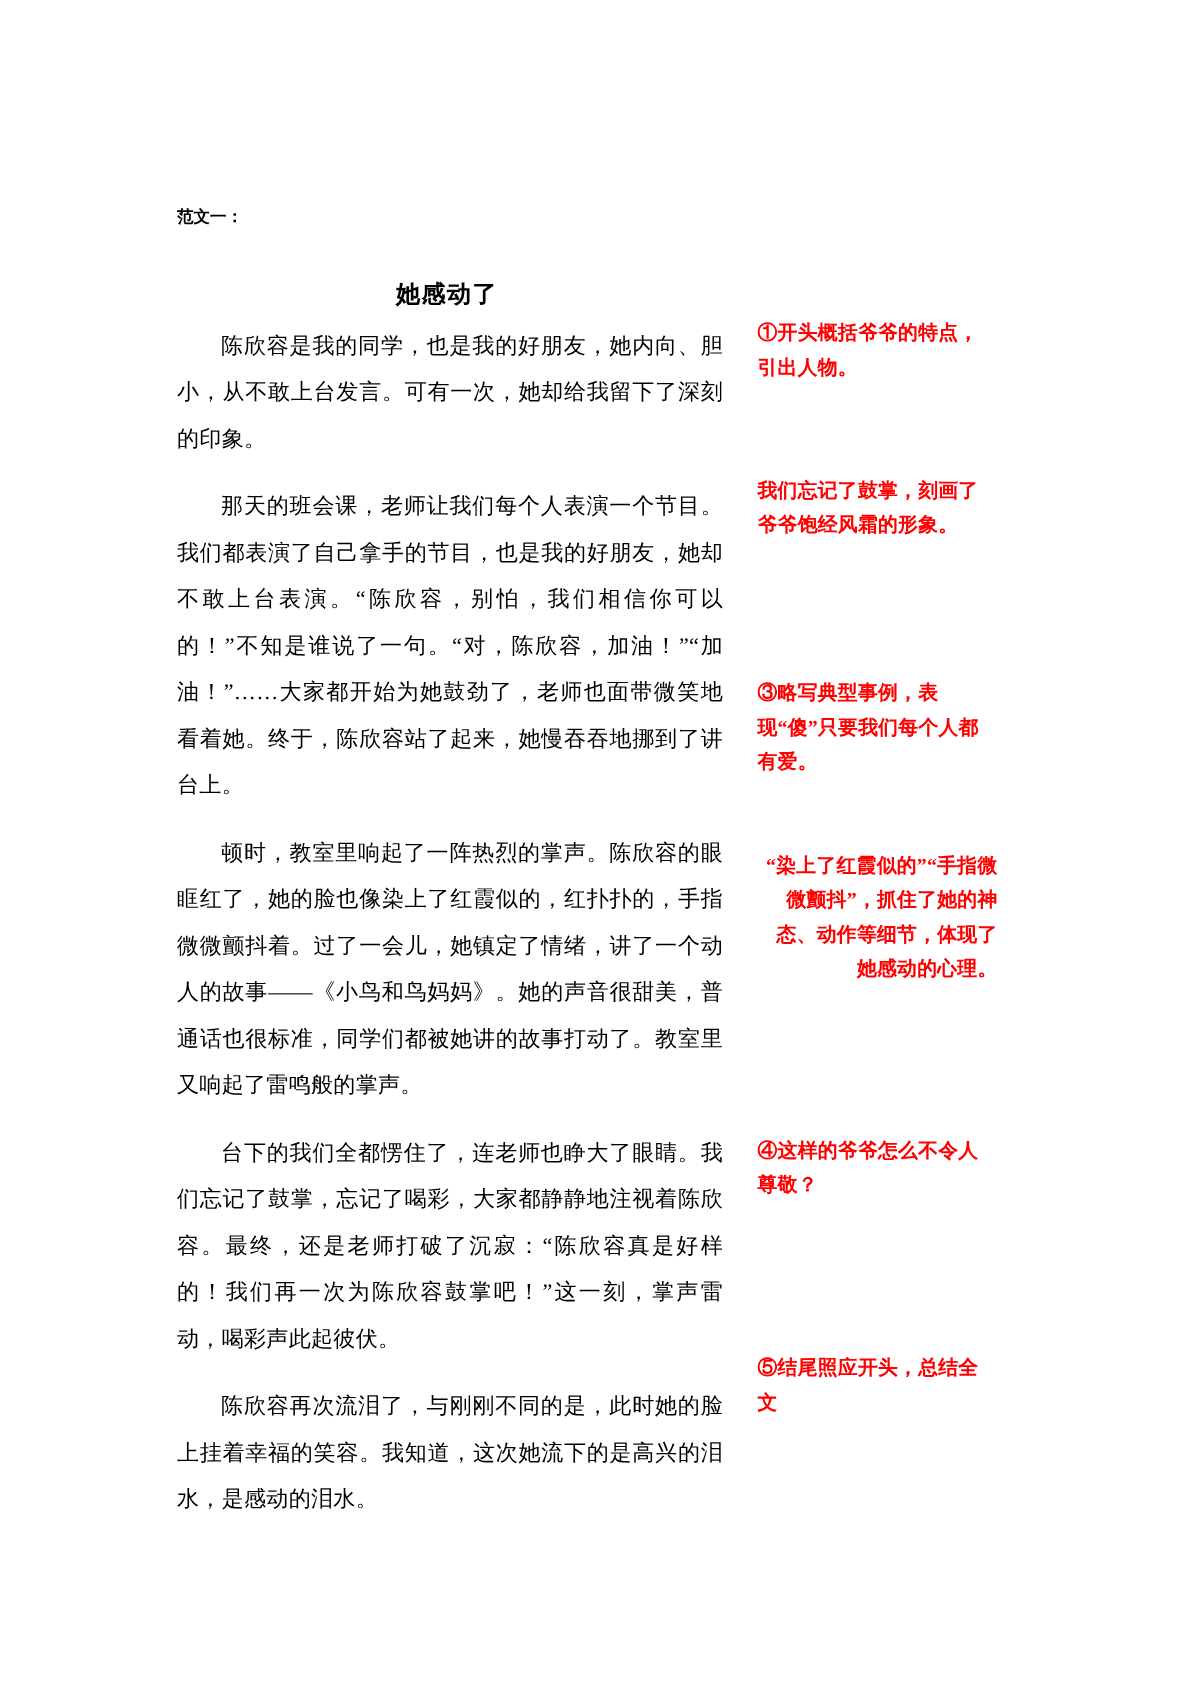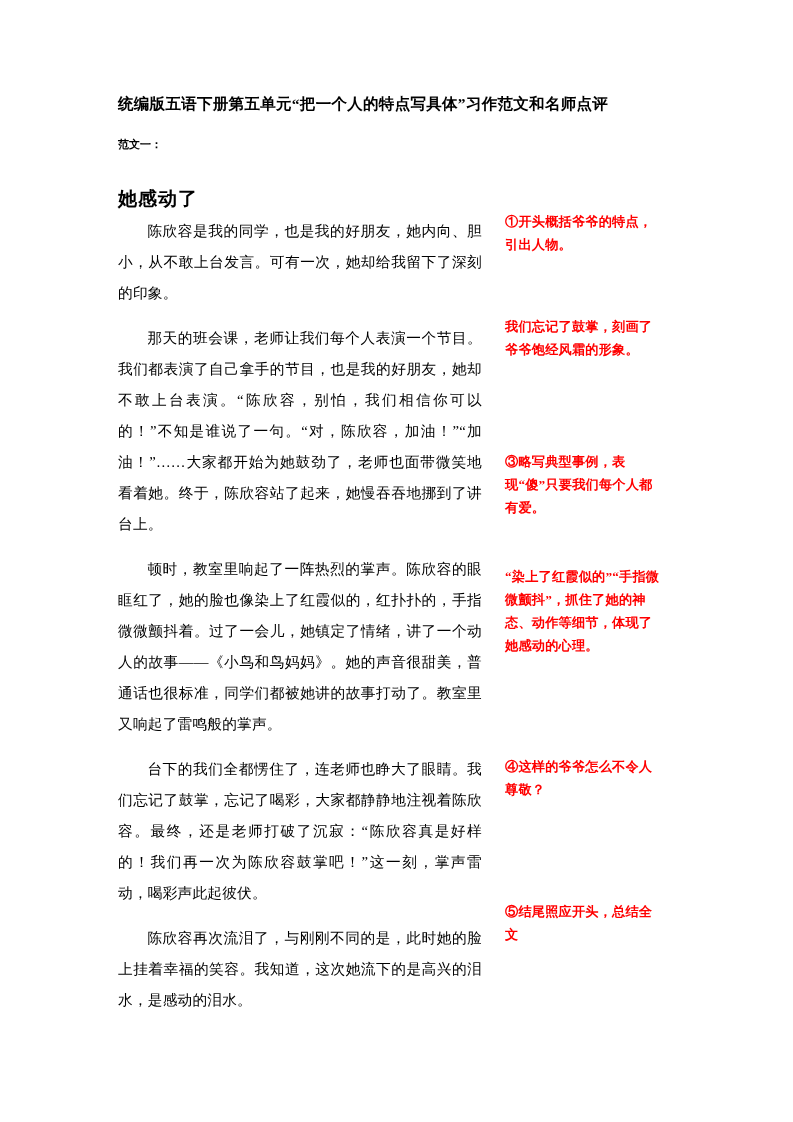--- a/index.html
+++ b/index.html
@@ -36,22 +36,22 @@
     left: 118px;
     top: 137px;
     font-size: 11px;
     font-weight: bold;
   }
   .essay-title {
     position: absolute;
     left: 118px;
     top: 186px;
     width: 360px;
-    text-align: left;
-    font-size: 19px;
+    text-align: center;
+    font-size: 16px;
     font-weight: bold;
     letter-spacing: 1px;
   }
   .body-col {
     position: absolute;
     left: 118px;
     top: 216px;
     width: 364px;
   }
   .para {
@@ -73,30 +73,29 @@
     color: #ff0000;
     font-weight: bold;
     font-size: 13.2px;
     line-height: 23px;
     letter-spacing: 0.2px;
     width: 160px;
   }
   .n1 { top: 0px; }
   .n2 { top: 105px; }
   .n3 { top: 240px; }
-  .n4 { top: 355px; }
+  .n4 { top: 355px; text-align: right; }
   .n5 { top: 545px; }
   .n6 { top: 690px; }
 </style>
 </head>
 <body>
 
 <div class="page">
 
-  <div class="doc-title">统编版五语下册第五单元“把一个人的特点写具体”习作范文和名师点评</div>
 
   <div class="section-label">范文一：</div>
 
   <div class="essay-title">她感动了</div>
 
   <div class="body-col">
     <p class="para">陈欣容是我的同学，也是我的好朋友，她内向、胆小，从不敢上台发言。可有一次，她却给我留下了深刻的印象。</p>
     <p class="para">那天的班会课，老师让我们每个人表演一个节目。我们都表演了自己拿手的节目，也是我的好朋友，她却不敢上台表演。“陈欣容，别怕，我们相信你可以的！”不知是谁说了一句。“对，陈欣容，加油！”“加油！”……大家都开始为她鼓劲了，老师也面带微笑地看着她。终于，陈欣容站了起来，她慢吞吞地挪到了讲台上。</p>
     <p class="para">顿时，教室里响起了一阵热烈的掌声。陈欣容的眼眶红了，她的脸也像染上了红霞似的，红扑扑的，手指微微颤抖着。过了一会儿，她镇定了情绪，讲了一个动人的故事——《小鸟和鸟妈妈》。她的声音很甜美，普通话也很标准，同学们都被她讲的故事打动了。教室里又响起了雷鸣般的掌声。</p>
     <p class="para">台下的我们全都愣住了，连老师也睁大了眼睛。我们忘记了鼓掌，忘记了喝彩，大家都静静地注视着陈欣容。最终，还是老师打破了沉寂：“陈欣容真是好样的！我们再一次为陈欣容鼓掌吧！”这一刻，掌声雷动，喝彩声此起彼伏。</p>

